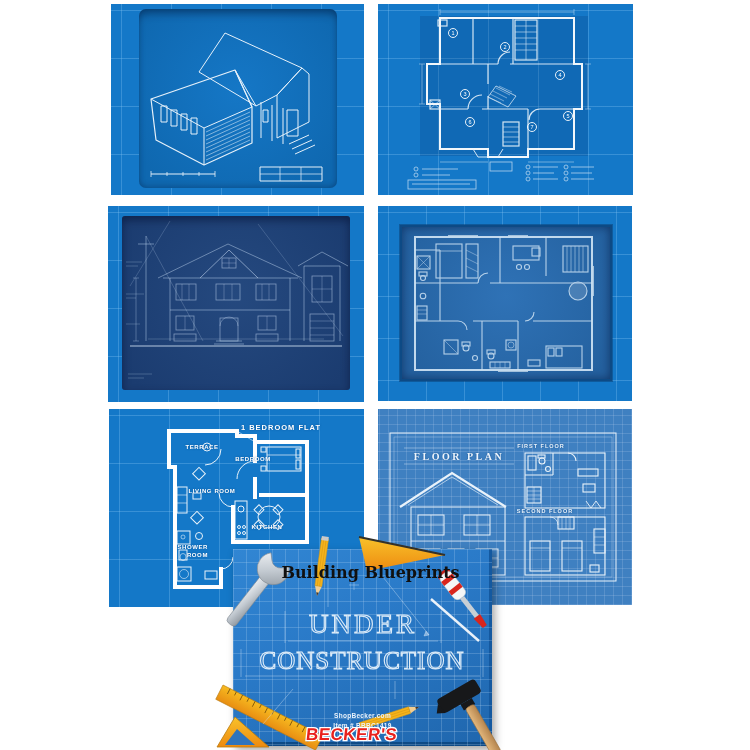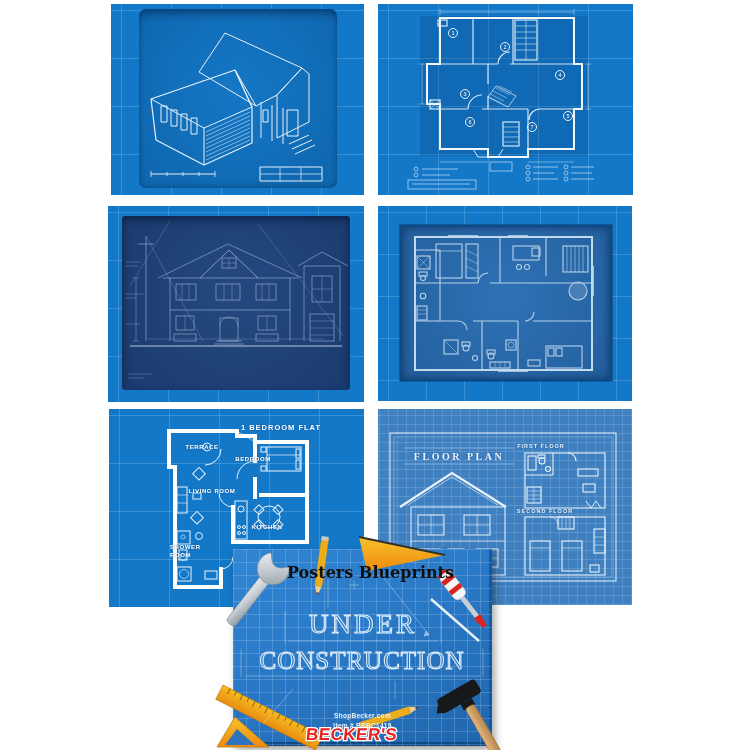--- a/index.html
+++ b/index.html
@@ -25,21 +25,21 @@
   #poster4 .panel{position:absolute;left:22px;top:19px;right:20px;bottom:20px;
       background:radial-gradient(circle at 50% 45%, #2f72b6 0%, #24619f 90%);
       border:2px solid #0d4a85;box-shadow:inset 0 0 10px rgba(0,20,60,.55), 0 0 0 1px rgba(10,60,110,.5);}
   #poster5{left:109px;top:409px;width:255px;height:198px;}
   #poster6{left:378px;top:409px;width:254px;height:196px;background-color:#3f80c1;
       background-image:
         linear-gradient(rgba(220,235,250,.16) 1px, transparent 1px),
         linear-gradient(90deg, rgba(220,235,250,.16) 1px, transparent 1px);
       background-size:9px 9px;}
   .roomlabel{position:absolute;color:#ffffff;font-size:6px;font-weight:bold;
-      letter-spacing:.6px;text-align:left;transform:translate(-50%,-50%);line-height:1.3;
+      letter-spacing:.6px;text-align:right;transform:translate(-50%,-50%);line-height:1.3;
       text-shadow:0 0 2px rgba(10,60,120,.6);white-space:nowrap;}
   .roomlabel.wrap{white-space:normal;width:38px;}
   #poster5 .flat-title{font-size:7.5px;letter-spacing:1px;}
   #poster6 .fp-title{font-family:"Liberation Serif",serif;font-size:10px;font-weight:bold;
       letter-spacing:2.5px;color:#eef5fc;}
   #poster6 .floor-lab{font-size:5.5px;color:#e8f2fb;letter-spacing:1px;}
 
   
   #cover{position:absolute;left:233px;top:549px;width:259px;height:197px;
     background:linear-gradient(155deg,#3186d3 0%,#2a7ac8 40%,#1f66ad 100%);
@@ -483,21 +483,21 @@
       <path d="M95,30 V58"></path>
       <path d="M116,36 h10 M121,31 v10"></path>
       <path d="M60,140 L30,175"></path>
       <path d="M162,132 V150"></path>
     </g>
     <path d="M198,50 L246,92" stroke="rgba(255,255,255,.9)" stroke-width="2.4" fill="none"></path>
     <text x="130" y="84" text-anchor="middle" font-family="Liberation Serif,serif" font-size="27" letter-spacing="3" fill="none" stroke="#dcebf8" stroke-width="1.1">UNDER</text>
     <text x="129" y="120" text-anchor="middle" font-family="Liberation Serif,serif" font-size="25" letter-spacing="1" fill="none" stroke="#dcebf8" stroke-width="1.1">CONSTRUCTION</text>
   </svg>
 
-  <div class="heading">Posters Blueprints</div>
+  <div class="heading">Building Blueprints</div>
   <div class="ordering">
     <div>ShopBecker.com</div>
     <div>Item # BBBC1419</div>
   </div>
 
   <svg class="brandsvg" style="left:0;top:172px" width="259" height="26" viewBox="0 0 259 26">
     <text x="120" y="19" text-anchor="middle" font-family="Liberation Sans,sans-serif" font-size="17" font-weight="bold" transform="skewX(-6)" fill="#e8211d" stroke="#ffffff" stroke-width="2.6" paint-order="stroke" style="letter-spacing:.5px">BECKER'S</text>
   </svg>
 </div>
 

